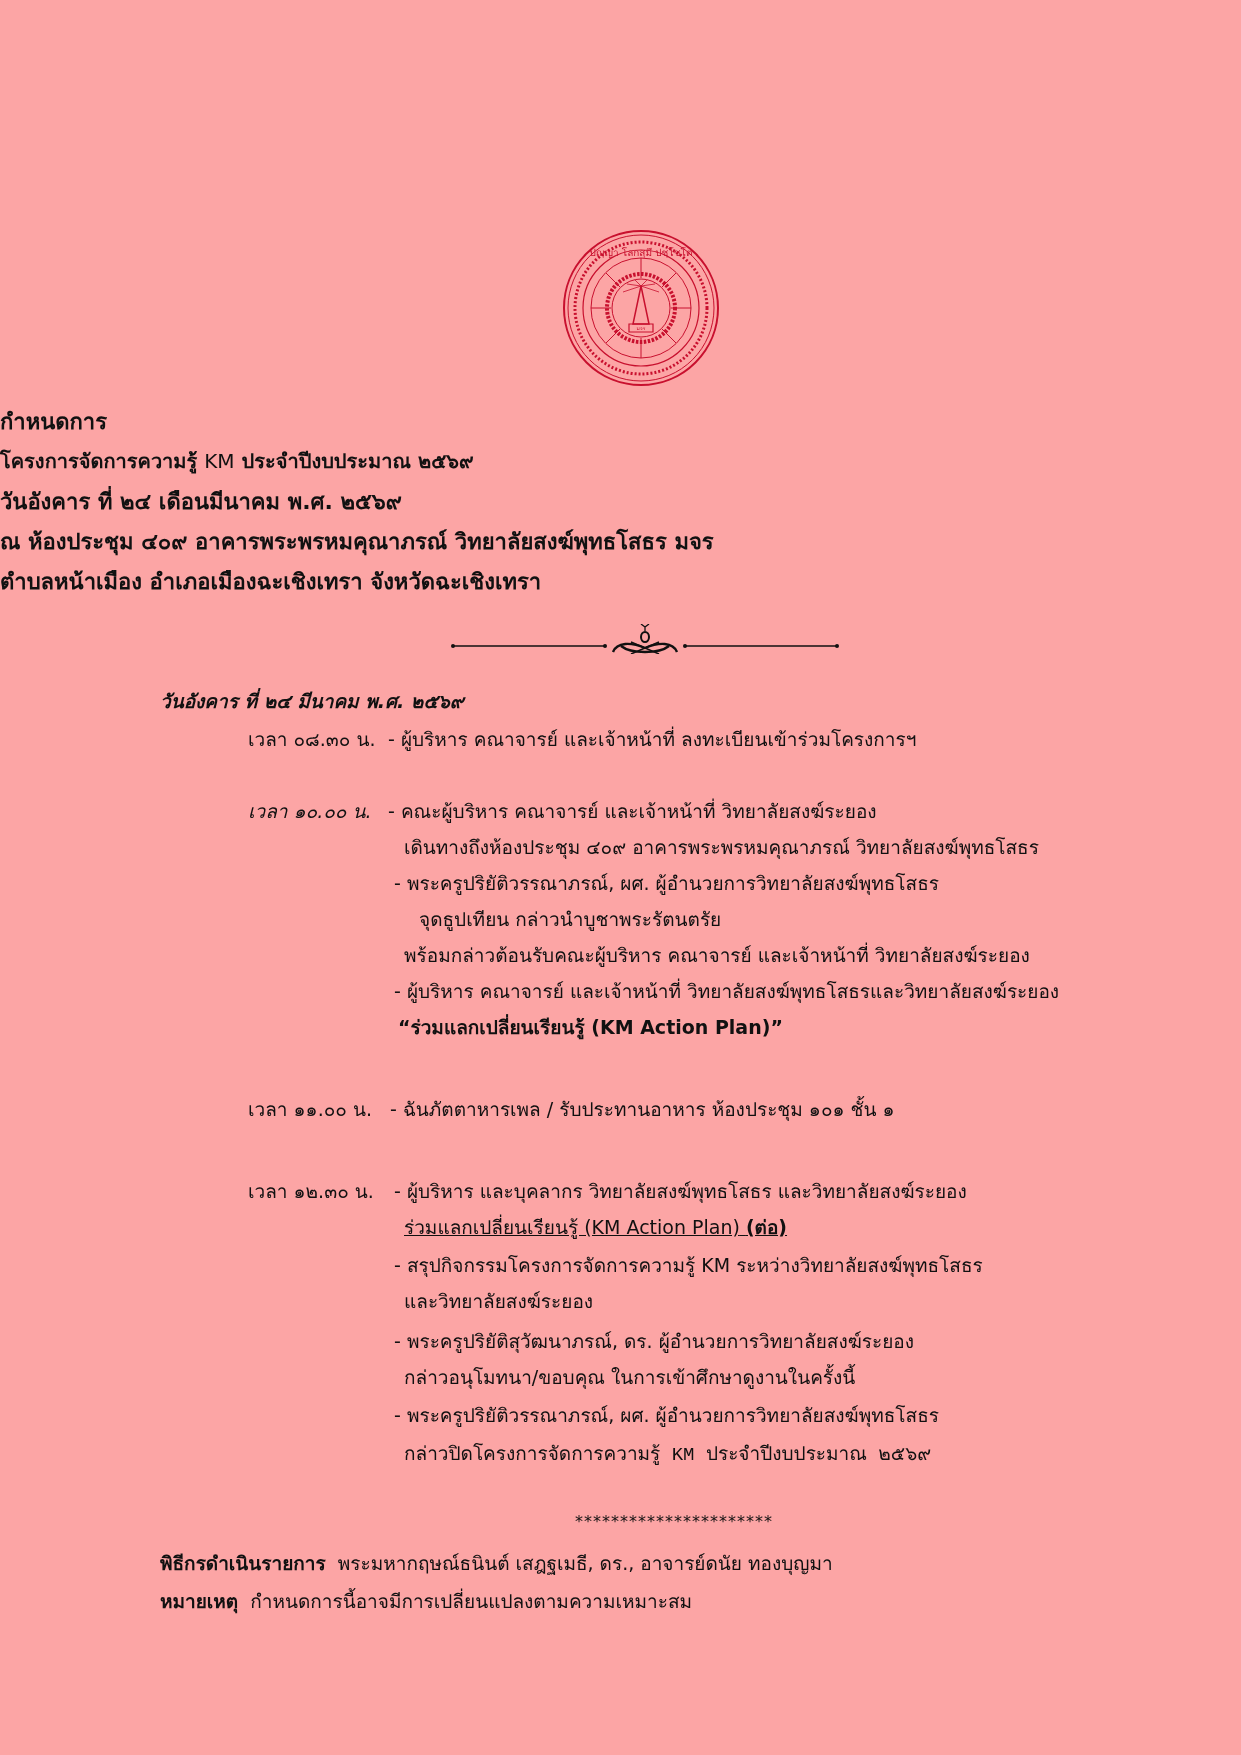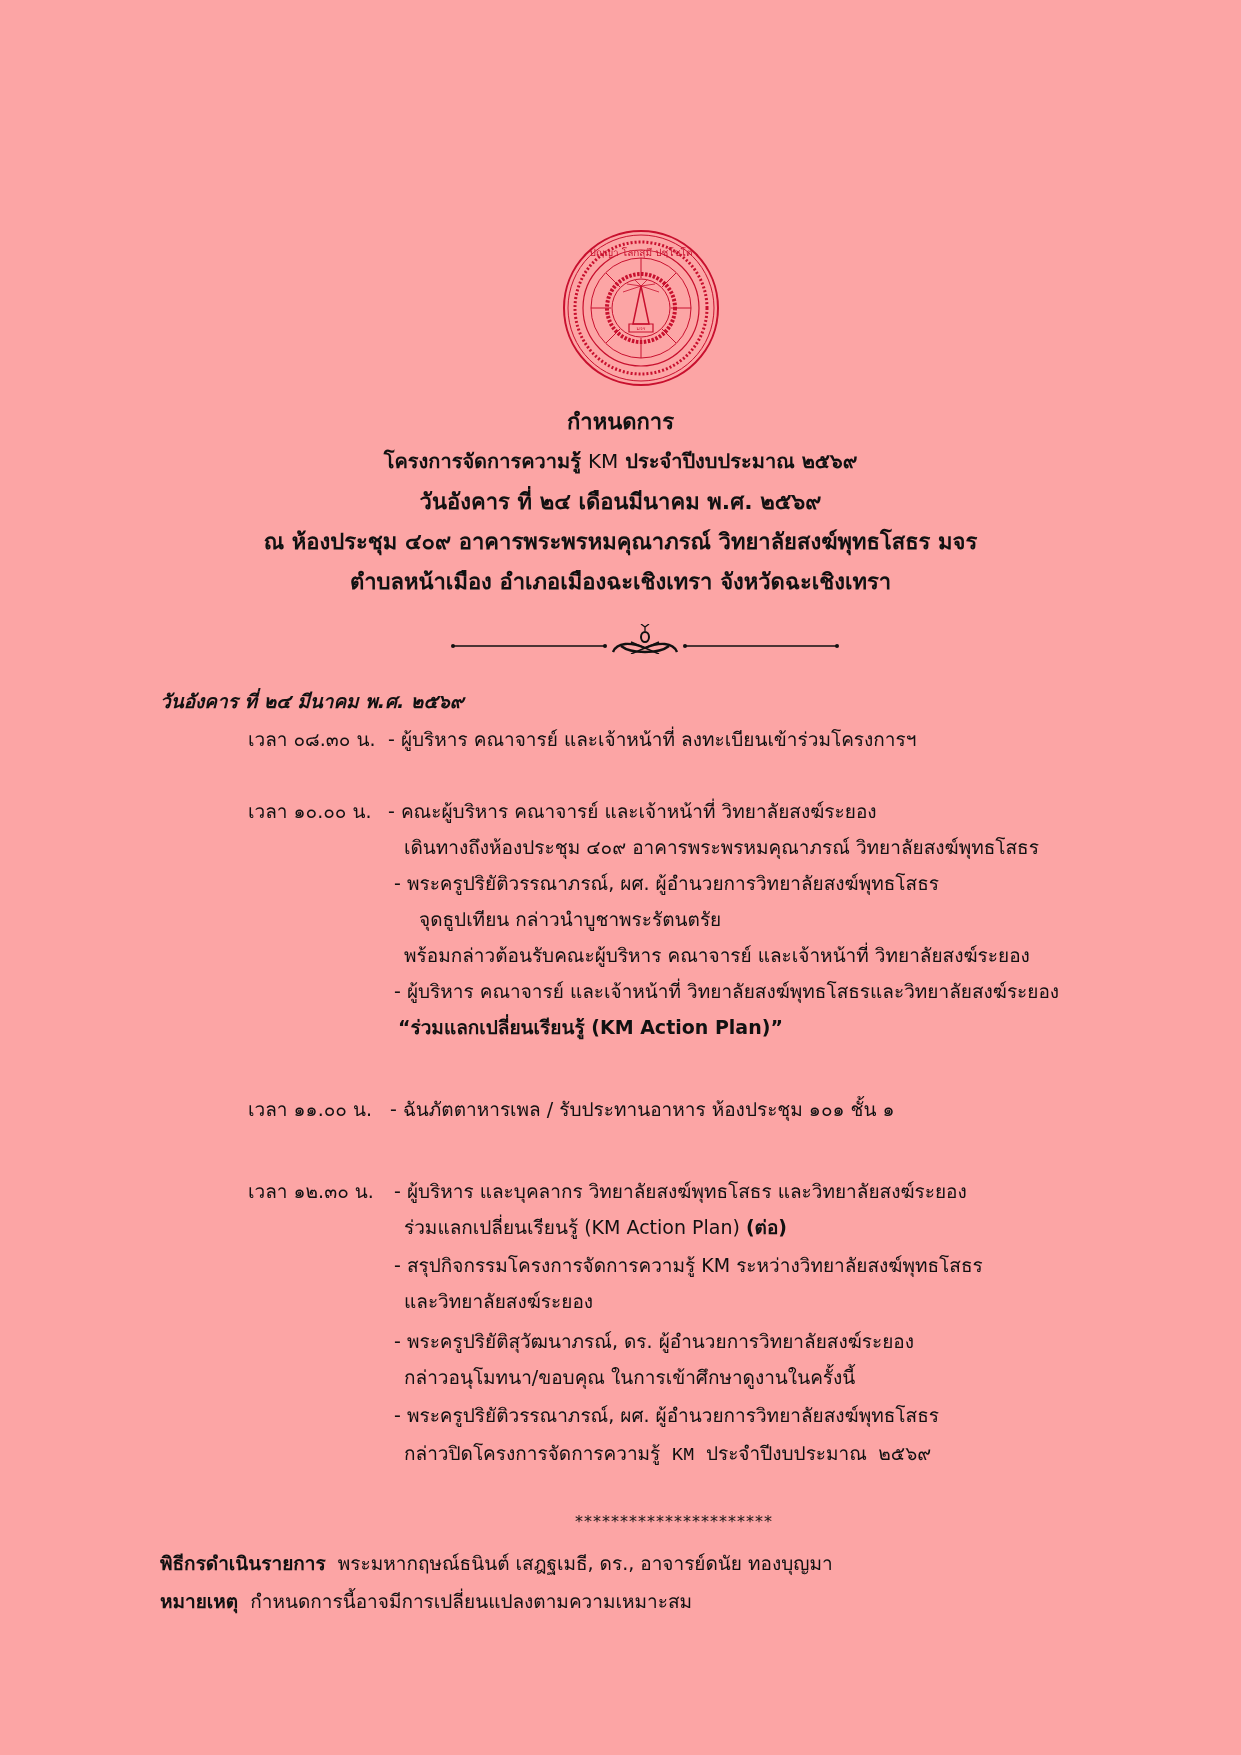--- a/index.html
+++ b/index.html
@@ -1,19 +1,19 @@
 <!DOCTYPE html>
 <html><head>
   <meta charset="utf-8">
   <style>
     html, body { margin: 0; padding: 0; background: #ffffff; }
     body { width: 1241px; height: 1755px; position: relative; font-family: "DejaVu Sans", "Liberation Sans", sans-serif; color: #111; overflow: hidden; }
     .page { position: absolute; left: 0; top: 0; width: 1241px; height: 1755px; background: #fca5a5; }
     .seal { position: absolute; left: 561px; top: 228px; width: 160px; height: 160px; }
-    .title-line { position: absolute; left: 0; width: 1241px; text-align: center; white-space: nowrap; }
+    .title-line { position: absolute; left: 0; width: 1241px; white-space: nowrap; }
     .title-line .normal { font-weight: normal; }
     .divider { position: absolute; left: 445px; top: 624px; width: 400px; height: 30px; }
     .text { position: absolute; white-space: nowrap; font-size: 19px; }
     .bold { font-weight: bold; }
     .stars { position: absolute; left: 575px; top: 1512px; font-size: 16px; letter-spacing: 1px; white-space: nowrap; }
   </style>
 </head>
 <body>
 
 <div class="page">
@@ -61,35 +61,35 @@
     <path d="M168 28 C172 18 186 18 200 24 C214 18 228 18 232 28" stroke="#111" stroke-width="2.4" fill="none"></path>
     <path d="M176 22 C186 30 214 30 224 22" stroke="#111" stroke-width="2.4" fill="none"></path>
     <path d="M186 18 L214 30 M214 18 L186 30" stroke="#111" stroke-width="1.5"></path>
   </svg>
 
   <div class="text bold" style="left:160px;top:686px;font-size:19px;font-style:italic;">วันอังคาร ที่ ๒๔  มีนาคม พ.ศ. ๒๕๖๙</div>
 
   <div class="text" style="left:248px;top:724px;">เวลา  ๐๘.๓๐ น.</div>
   <div class="text" style="left:388px;top:724px;">- ผู้บริหาร คณาจารย์ และเจ้าหน้าที่ ลงทะเบียนเข้าร่วมโครงการฯ</div>
 
-  <div class="text" style="left:248px;top:796px;">เวลา  ๑๐.๐๐ น.</div>
+  <div class="text" style="left:248px;top:796px;font-style:italic;">เวลา  ๑๐.๐๐ น.</div>
   <div class="text" style="left:388px;top:796px;">- คณะผู้บริหาร คณาจารย์ และเจ้าหน้าที่ วิทยาลัยสงฆ์ระยอง</div>
   <div class="text" style="left:404px;top:832px;">เดินทางถึงห้องประชุม ๔๐๙ อาคารพระพรหมคุณาภรณ์ วิทยาลัยสงฆ์พุทธโสธร</div>
   <div class="text" style="left:394px;top:868px;">- พระครูปริยัติวรรณาภรณ์, ผศ. ผู้อำนวยการวิทยาลัยสงฆ์พุทธโสธร</div>
   <div class="text" style="left:404px;top:904px;margin-left:15px;">จุดธูปเทียน กล่าวนำบูชาพระรัตนตรัย</div>
   <div class="text" style="left:404px;top:940px;">พร้อมกล่าวต้อนรับคณะผู้บริหาร คณาจารย์ และเจ้าหน้าที่ วิทยาลัยสงฆ์ระยอง</div>
   <div class="text" style="left:394px;top:976px;">- ผู้บริหาร คณาจารย์ และเจ้าหน้าที่ วิทยาลัยสงฆ์พุทธโสธรและวิทยาลัยสงฆ์ระยอง</div>
   <div class="text bold" style="left:398px;top:1012px;">“ร่วมแลกเปลี่ยนเรียนรู้ (KM Action Plan)”</div>
 
   <div class="text" style="left:248px;top:1094px;">เวลา ๑๑.๐๐ น.</div>
   <div class="text" style="left:390px;top:1094px;">- ฉันภัตตาหารเพล / รับประทานอาหาร ห้องประชุม ๑๐๑ ชั้น ๑</div>
 
   <div class="text" style="left:248px;top:1176px;">เวลา ๑๒.๓๐ น.</div>
   <div class="text" style="left:394px;top:1176px;">- ผู้บริหาร และบุคลากร วิทยาลัยสงฆ์พุทธโสธร และวิทยาลัยสงฆ์ระยอง</div>
-  <div class="text" style="left:404px;top:1212px;">
+  <div class="text" style="left:404px;top:1212px;text-decoration:underline;">
     <span>ร่วมแลกเปลี่ยนเรียนรู้ (KM Action Plan)</span>
     <span class="bold">(ต่อ)</span>
   </div>
   <div class="text" style="left:394px;top:1250px;text-align:right;">- สรุปกิจกรรมโครงการจัดการความรู้ KM ระหว่างวิทยาลัยสงฆ์พุทธโสธร</div>
   <div class="text" style="left:404px;top:1286px;">และวิทยาลัยสงฆ์ระยอง</div>
   <div class="text" style="left:394px;top:1326px;">- พระครูปริยัติสุวัฒนาภรณ์, ดร. ผู้อำนวยการวิทยาลัยสงฆ์ระยอง</div>
   <div class="text" style="left:404px;top:1362px;">กล่าวอนุโมทนา/ขอบคุณ ในการเข้าศึกษาดูงานในครั้งนี้</div>
   <div class="text" style="left:394px;top:1400px;">- พระครูปริยัติวรรณาภรณ์, ผศ. ผู้อำนวยการวิทยาลัยสงฆ์พุทธโสธร</div>
   <div class="text" style="left:404px;top:1438px;font-family:Liberation Mono, monospace;">กล่าวปิดโครงการจัดการความรู้ KM ประจำปีงบประมาณ ๒๕๖๙</div>
 

